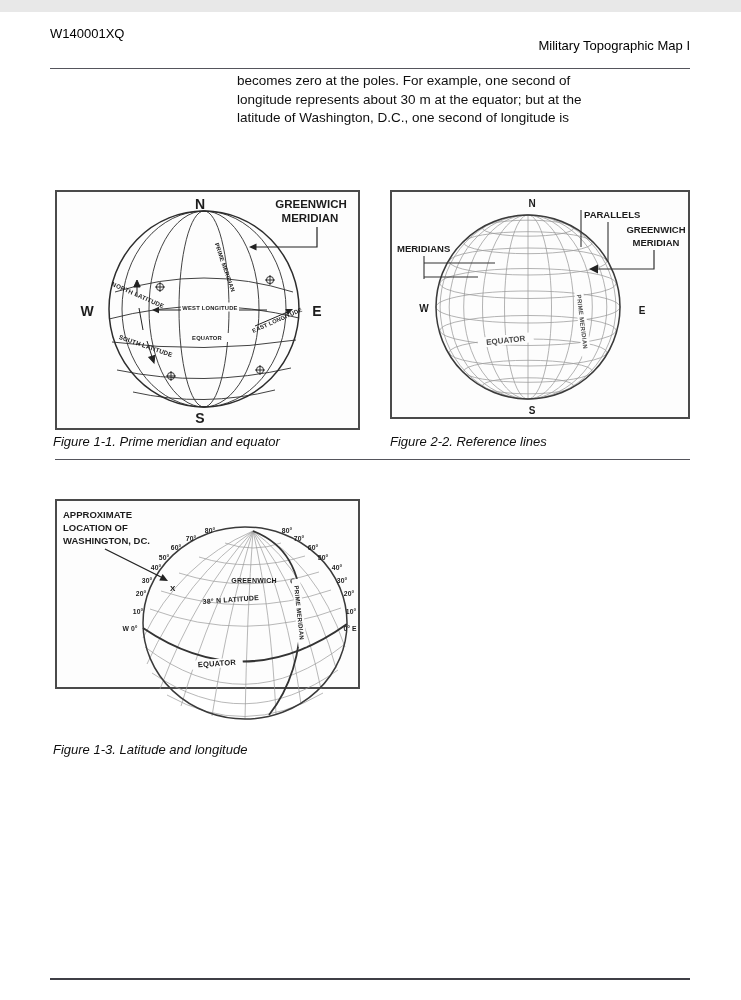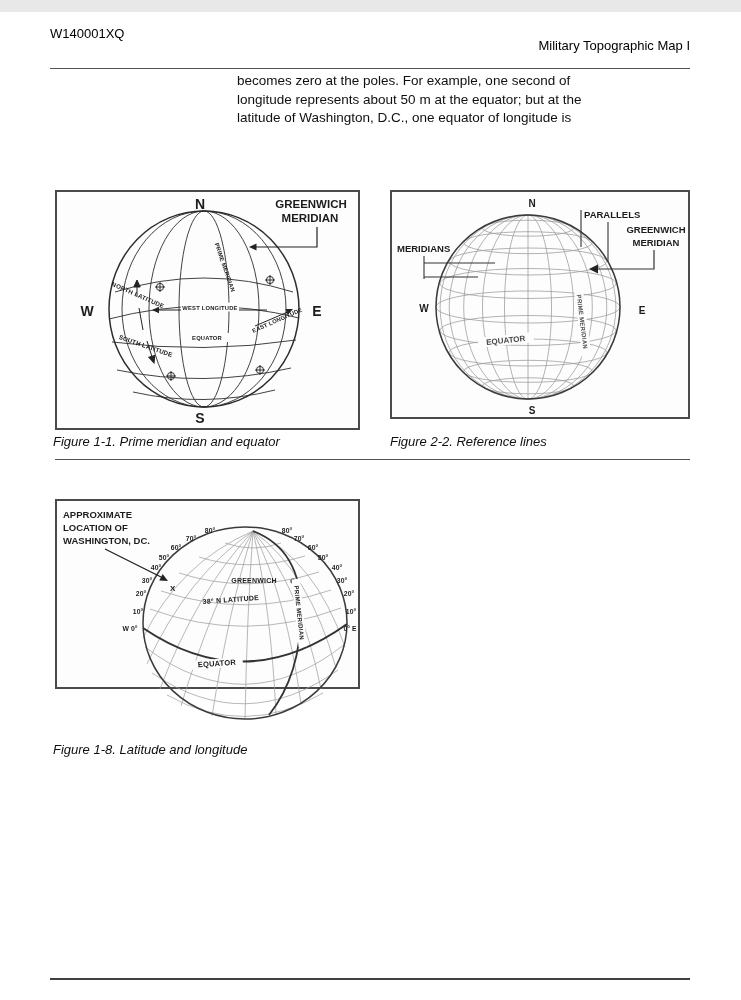--- a/index.html
+++ b/index.html
@@ -31,22 +31,22 @@
 <body>
 
 <div class="page">
 
   <div class="abs hdr" style="left:50px;top:14px;">W140001XQ</div>
   <div class="abs hdr" style="right:51px;top:26px;">Military Topographic Map I</div>
   <div class="rule" style="left:50px;top:56px;width:640px;"></div>
 
   <div class="abs para" style="left:237px;top:60px;">
     <div>becomes zero at the poles. For example, one second of</div>
-    <div>longitude represents about 50 m at the equator; but at the</div>
-    <div>latitude of Washington, D.C., one equator of longitude is</div>
+    <div>longitude represents about 30 m at the equator; but at the</div>
+    <div>latitude of Washington, D.C., one second of longitude is</div>
   </div>
 
   <div class="figbox" style="left:55px;top:178px;width:305px;height:240px;">
     <svg width="301" height="236" viewBox="0 0 301 236">
 
       <g stroke="#2d2d2d" fill="none" stroke-width="0.9">
         <ellipse cx="147" cy="117" rx="95" ry="98" stroke-width="1.5"></ellipse>
         <ellipse cx="147" cy="117" rx="25" ry="98"></ellipse>
         <ellipse cx="147" cy="117" rx="55" ry="98"></ellipse>
         <ellipse cx="147" cy="117" rx="82" ry="98"></ellipse>
@@ -244,17 +244,17 @@
         <text class="deg mid" x="256" y="49">60°</text>
         <text class="deg mid" x="266" y="59">50°</text>
         <text class="deg mid" x="280" y="69">40°</text>
         <text class="deg mid" x="285" y="82">30°</text>
         <text class="deg mid" x="292" y="95">20°</text>
         <text class="deg mid" x="294" y="113">10°</text>
         <text class="deg mid" x="293" y="130">0° E</text>
       </g>
     </svg>
   </div>
-  <div class="abs caption" style="left:53px;top:730px;">Figure 1-8. Latitude and longitude</div>
+  <div class="abs caption" style="left:53px;top:730px;">Figure 1-3. Latitude and longitude</div>
 
   <div class="rule-thick" style="left:50px;top:966px;width:640px;"></div>
 
 </div>
 
 </body></html>

